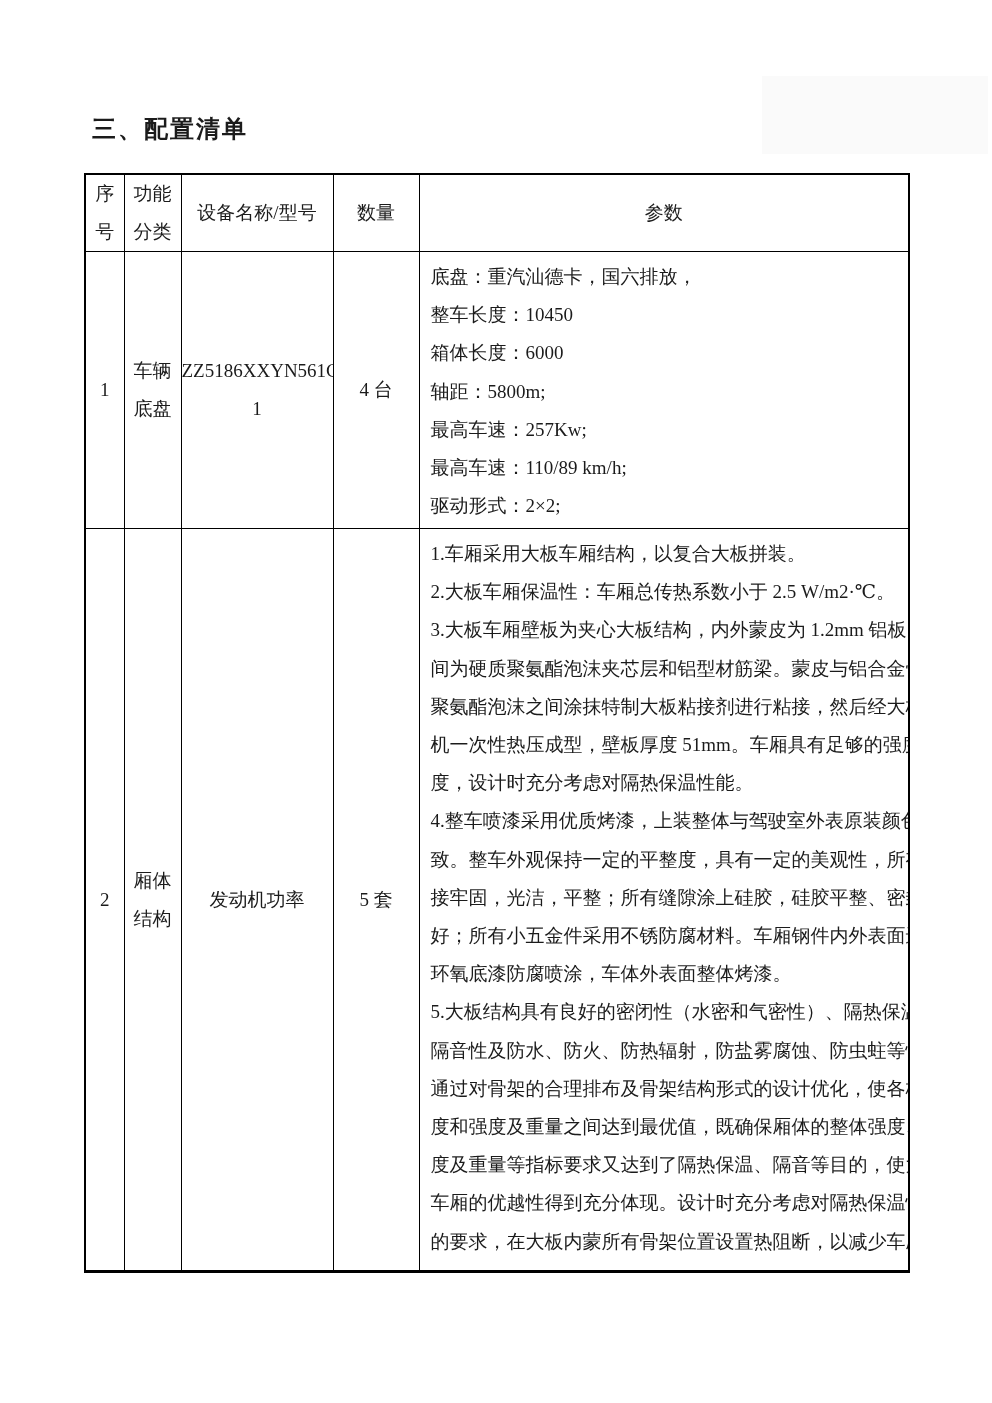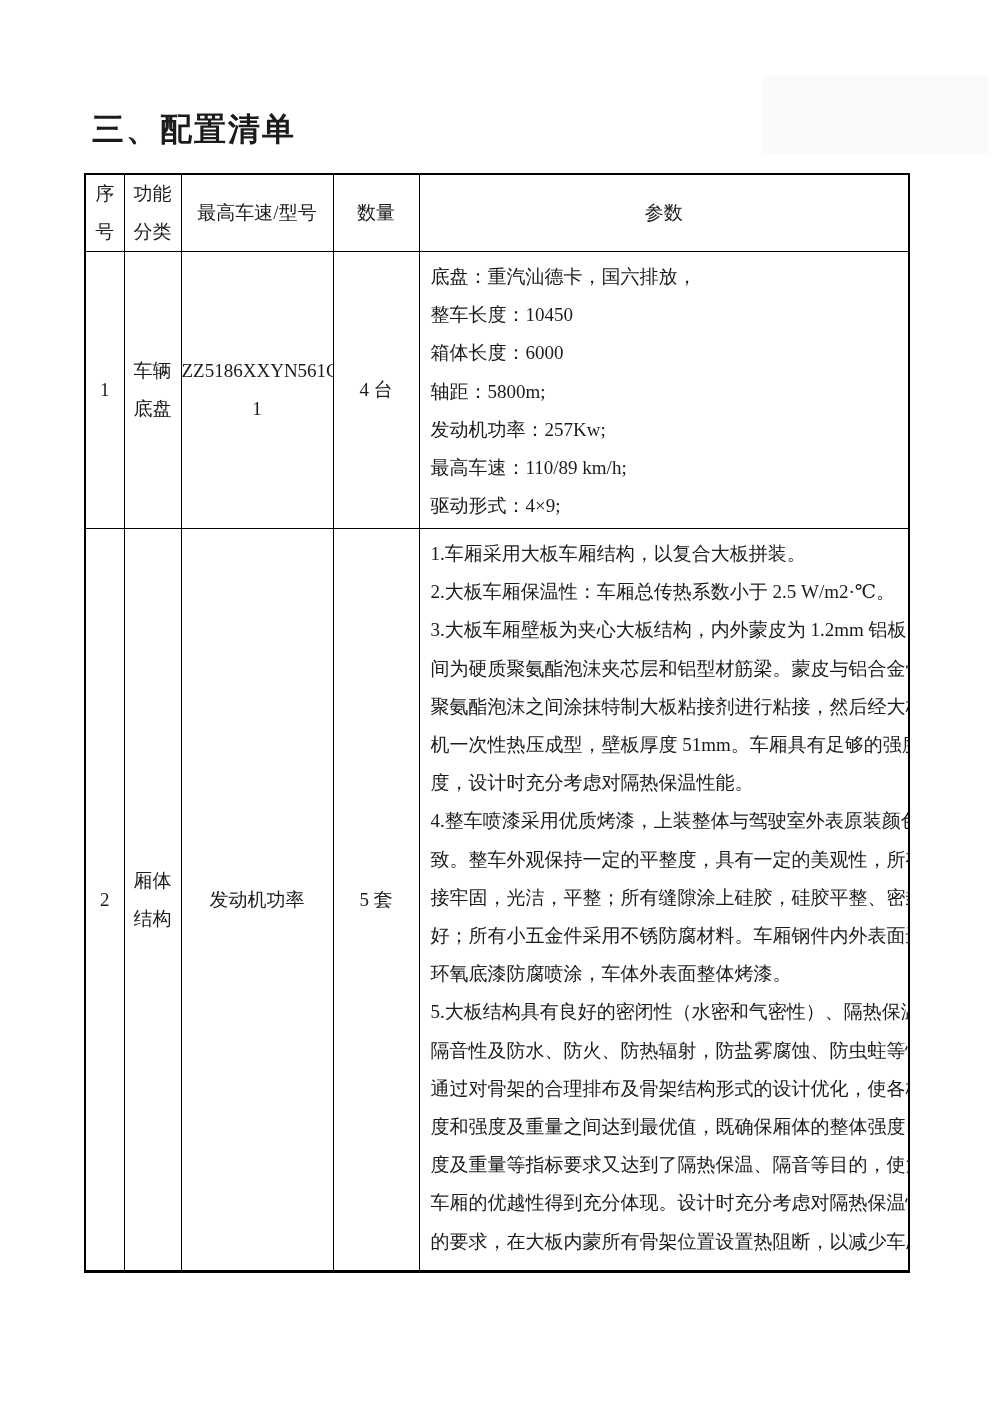--- a/index.html
+++ b/index.html
@@ -20,21 +20,21 @@
     left: 762px;
     top: 76px;
     width: 226px;
     height: 78px;
     background: #fafafa;
   }
   .doc-title {
     position: absolute;
     left: 92px;
     top: 110px;
-    font-size: 32px;
+    font-size: 24px;
     font-weight: bold;
     letter-spacing: 2px;
     line-height: 38px;
     white-space: nowrap;
   }
   table.config-table {
     position: absolute;
     left: 84px;
     top: 173px;
     width: 824px;
@@ -86,43 +86,43 @@
   <tbody>
     <tr style="height:77px;">
       <th>
           <div class="cline">序</div>
           <div class="cline">号</div>
         </th>
       <th>
           <div class="cline">功能</div>
           <div class="cline">分类</div>
         </th>
-      <th>最高车速/型号</th>
+      <th>设备名称/型号</th>
       <th>数量</th>
       <th>参数</th>
     </tr>
     <tr style="height:277px;">
       <td>1</td>
       <td>
           <div class="cline">车辆</div>
           <div class="cline">底盘</div>
         </td>
       <td>
           <div class="cline">ZZ5186XXYN561GF</div>
           <div class="cline">1</div>
         </td>
       <td>4 台</td>
       <td class="param-cell">
           <div class="pline">底盘：重汽汕德卡，国六排放，</div>
           <div class="pline">整车长度：10450</div>
           <div class="pline">箱体长度：6000</div>
           <div class="pline">轴距：5800m;</div>
-          <div class="pline">发动机功率：257Kw;</div>
+          <div class="pline">最高车速：257Kw;</div>
           <div class="pline">最高车速：110/89 km/h;</div>
-          <div class="pline">驱动形式：4×9;</div>
+          <div class="pline">驱动形式：2×2;</div>
         </td>
     </tr>
     <tr style="height:743px;">
       <td>2</td>
       <td>
           <div class="cline">厢体</div>
           <div class="cline">结构</div>
         </td>
       <td>发动机功率</td>
       <td>5 套</td>

